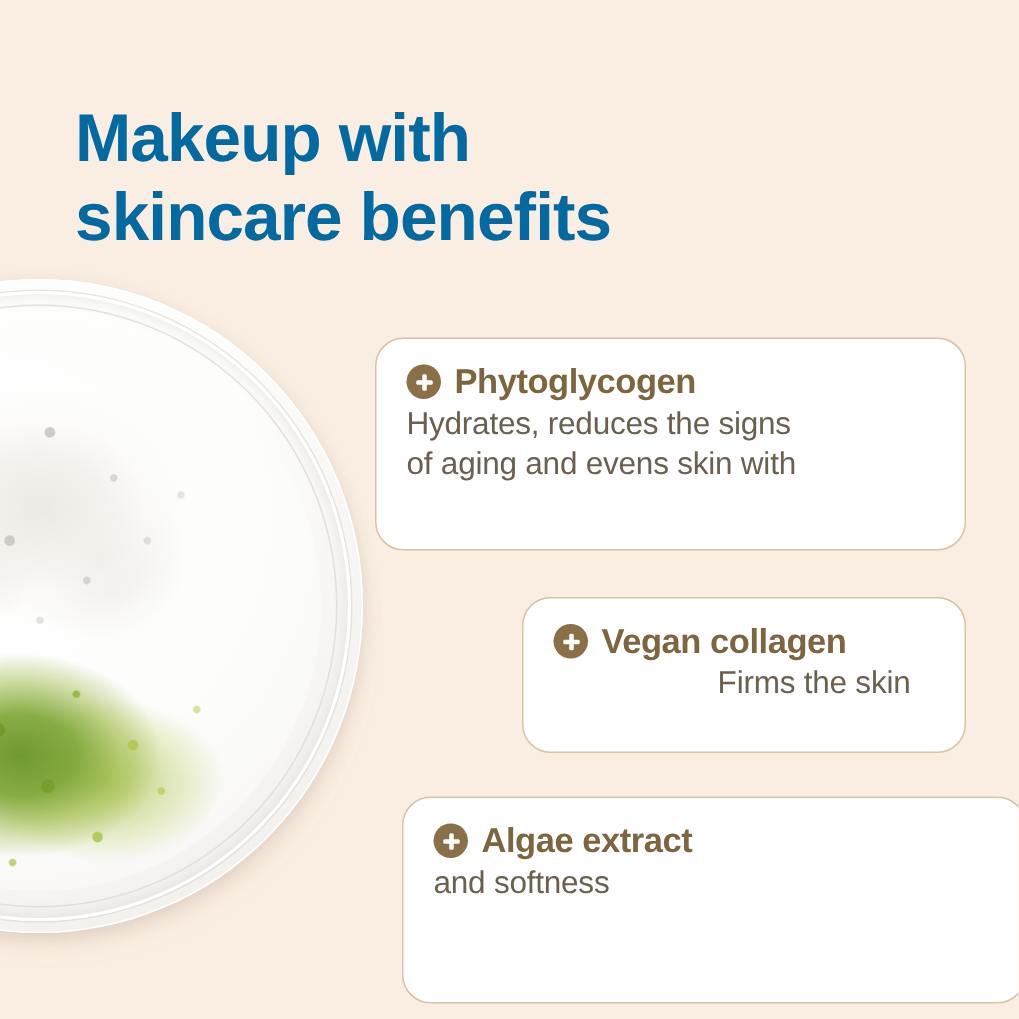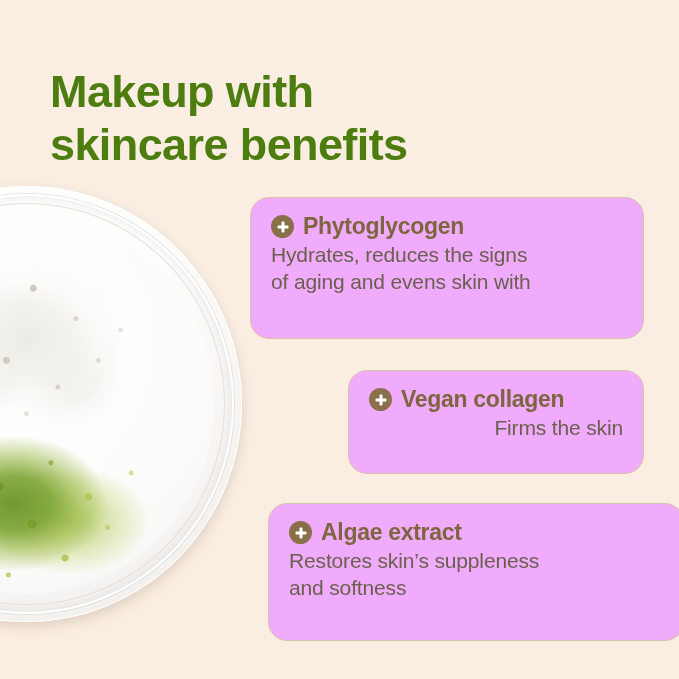--- a/index.html
+++ b/index.html
@@ -145,36 +145,37 @@
       radial-gradient(circle at 50% 60%, rgba(118,158,44,0.9) 0 4px, rgba(255,255,255,0) 5px),
       radial-gradient(circle at 36% 38%, rgba(112,152,40,0.9) 0 4px, rgba(255,255,255,0) 5px);
   }
 
   
   .headline {
     position: absolute;
     left: 50px;
     top: 36px;
     width: 560px;
-    color: #4d7c0f;
+    color: #0369a1;
     font-size: 45px;
     font-weight: 700;
     line-height: 1.17;
     letter-spacing: -0.6px;
   }
   .headline .line { display: block; }
 
   
   .card {
     position: absolute;
     box-sizing: border-box;
-    background: #f0abfc;
+    background: #ffffff;
     border: 1px solid #d8c2a8;
     border-radius: 19px;
-    padding: 16px 20px 18px 20px;
+    padding: 16px 36px 18px 20px;
+    margin-top: 28px;
   }
   .card-1 { left: 250px; top: 197px;  width: 394px; height: 142px; }
   .card-2 { left: 348px; top: 370px;  width: 296px; height: 104px; text-align: right; }
   .card-3 { left: 268px; top: 503px;  width: 416px; height: 138px; }
 
   .card-head {
     display: flex;
     align-items: center;
     gap: 9px;
     margin-bottom: 3px;
@@ -266,18 +267,17 @@
       <span style="display: block;">Firms the skin</span>
     </div>
   </div>
 
   <div class="card card-3">
     <div class="card-head">
       <span class="plus-badge"></span>
       <span class="card-title">Algae extract</span>
     </div>
     <div class="card-body">
-      <span style="display: block;">Restores skin’s suppleness</span>
       <span style="display: block;">and softness</span>
     </div>
   </div>
 
 </div>
 
 </body></html>

